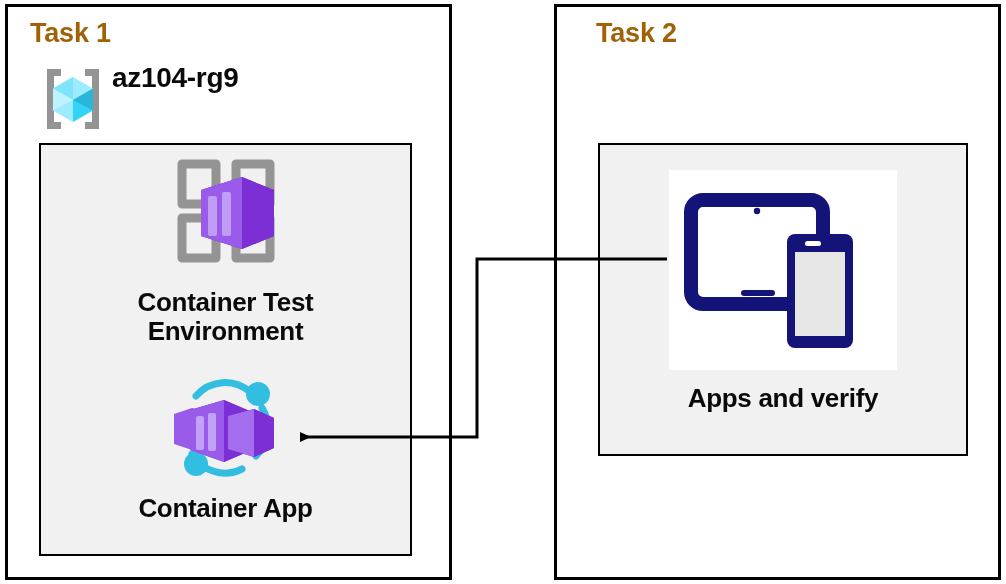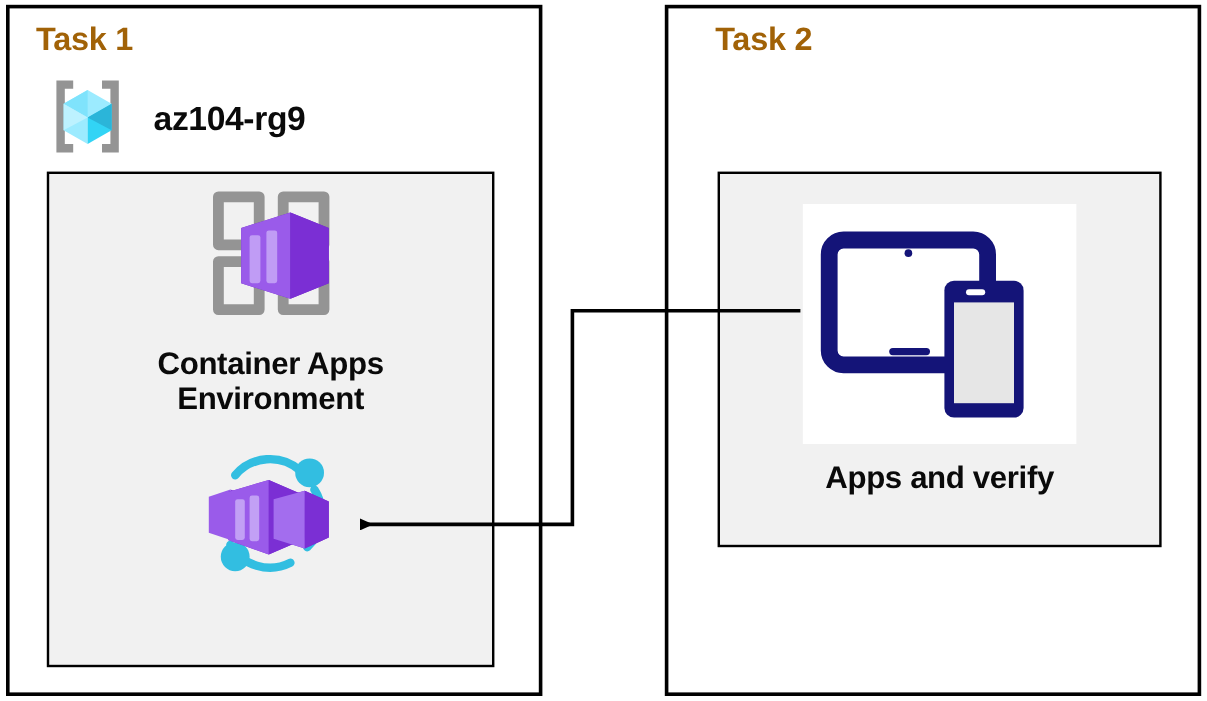--- a/index.html
+++ b/index.html
@@ -46,22 +46,22 @@
   #task1-title { left: 30px;  top: 18px; }
   #task2-title { left: 596px; top: 18px; }
 
   
   #rg-row {
     position: absolute;
     left: 36px;
     top: 62px;
     height: 74px;
     display: flex;
-    align-items: center;
-    gap: 18px;
+    align-items: flex-start;
+    gap: 2px;
   }
   #rg-label {
     font-size: 28px;
     font-weight: bold;
     color: #0a0a0a;
     white-space: nowrap;
     letter-spacing: -0.3px;
   }
 
   
@@ -159,21 +159,21 @@
         <g>
           <path d="M41 38 L82 25 L114 38 L114 84 L82 97 L41 84 Z" fill="#6F2DC4"></path>
           <path d="M41 38 L82 25 L82 97 L41 84 Z" fill="#9A5BEA"></path>
           <path d="M82 25 L114 38 L114 84 L82 97 Z" fill="#7B2FD4"></path>
 
           <rect x="48" y="44" width="9" height="40" rx="2" fill="#C2A0F5" opacity="0.95"></rect>
           <rect x="62" y="40" width="9" height="44" rx="2" fill="#C2A0F5" opacity="0.95"></rect>
         </g>
       </svg>
     </span>
-    <div class="node-caption">Container Apps
+    <div class="node-caption">Container Test
 Environment</div>
   </div>
 
   <div class="node" id="node-ca">
     <span>
       <svg width="128" height="112" viewBox="0 0 128 112" aria-hidden="true">
 
         <g stroke="#32BEE1" stroke-width="7" fill="none" stroke-linecap="round">
           <path d="M34 24 A38 38 0 0 1 88 20"></path>
           <path d="M100 36 A38 38 0 0 1 94 84"></path>
@@ -189,20 +189,21 @@
         <path d="M28 38 L62 28 L62 90 L28 78 Z" fill="#9A5BEA"></path>
         <path d="M62 28 L90 40 L90 78 L62 90 Z" fill="#7B2FD4"></path>
         <rect x="34" y="44" width="8" height="34" rx="2" fill="#C2A0F5"></rect>
         <rect x="46" y="41" width="8" height="38" rx="2" fill="#C2A0F5"></rect>
 
         <path d="M66 44 L92 37 L112 46 L112 76 L92 85 L66 77 Z" fill="#7B2FD4"></path>
         <path d="M66 44 L92 37 L92 85 L66 77 Z" fill="#A36DEE"></path>
         <path d="M92 37 L112 46 L112 76 L92 85 Z" fill="#7B2FD4"></path>
       </svg>
     </span>
+    <div class="node-caption">Container App</div>
   </div>
 
   <div class="task-frame" id="task2-frame"></div>
   <div class="task-title" id="task2-title">Task 2</div>
 
   <div class="grey-panel" id="task2-panel"></div>
 
   <div class="node" id="node-test">
     <span class="icon-box-white" style="width:228px;height:200px;">
       <svg width="200" height="176" viewBox="0 0 200 176" aria-hidden="true">

